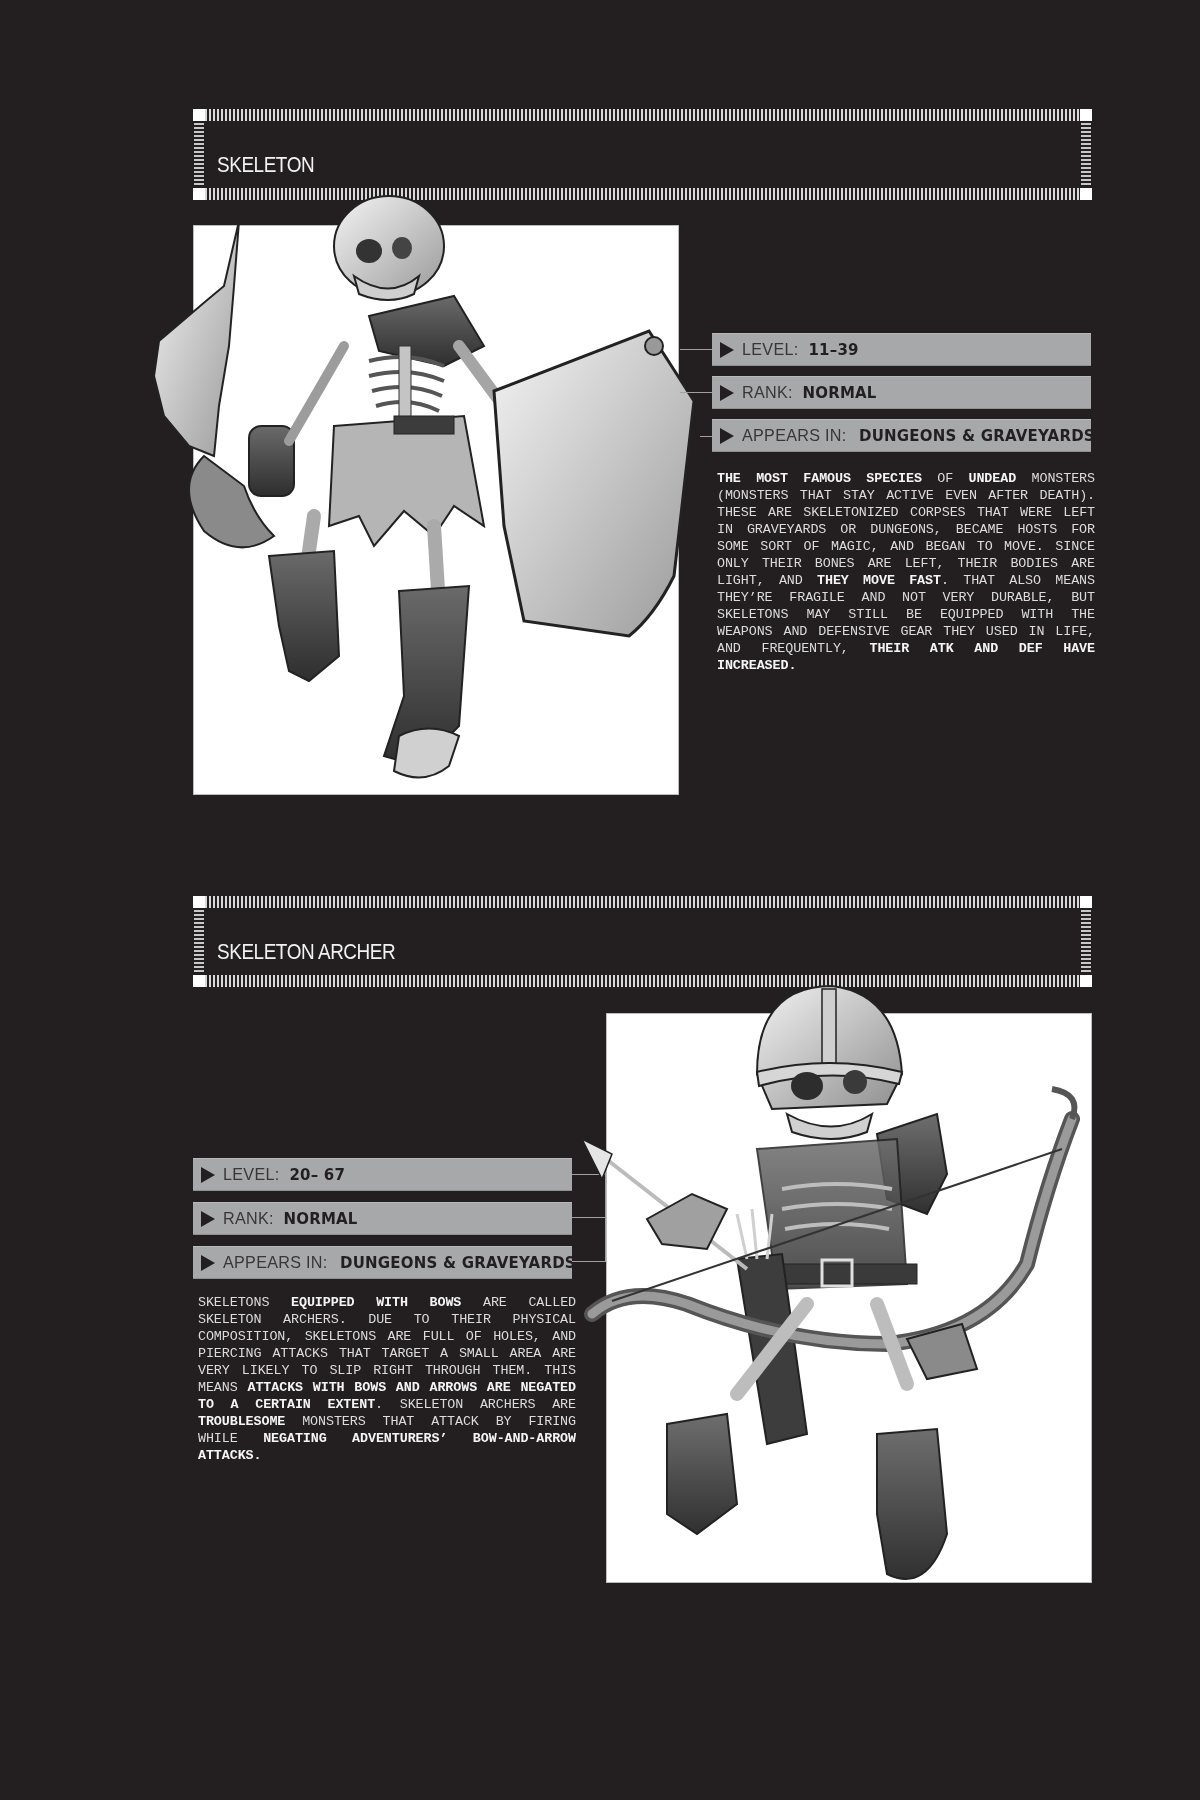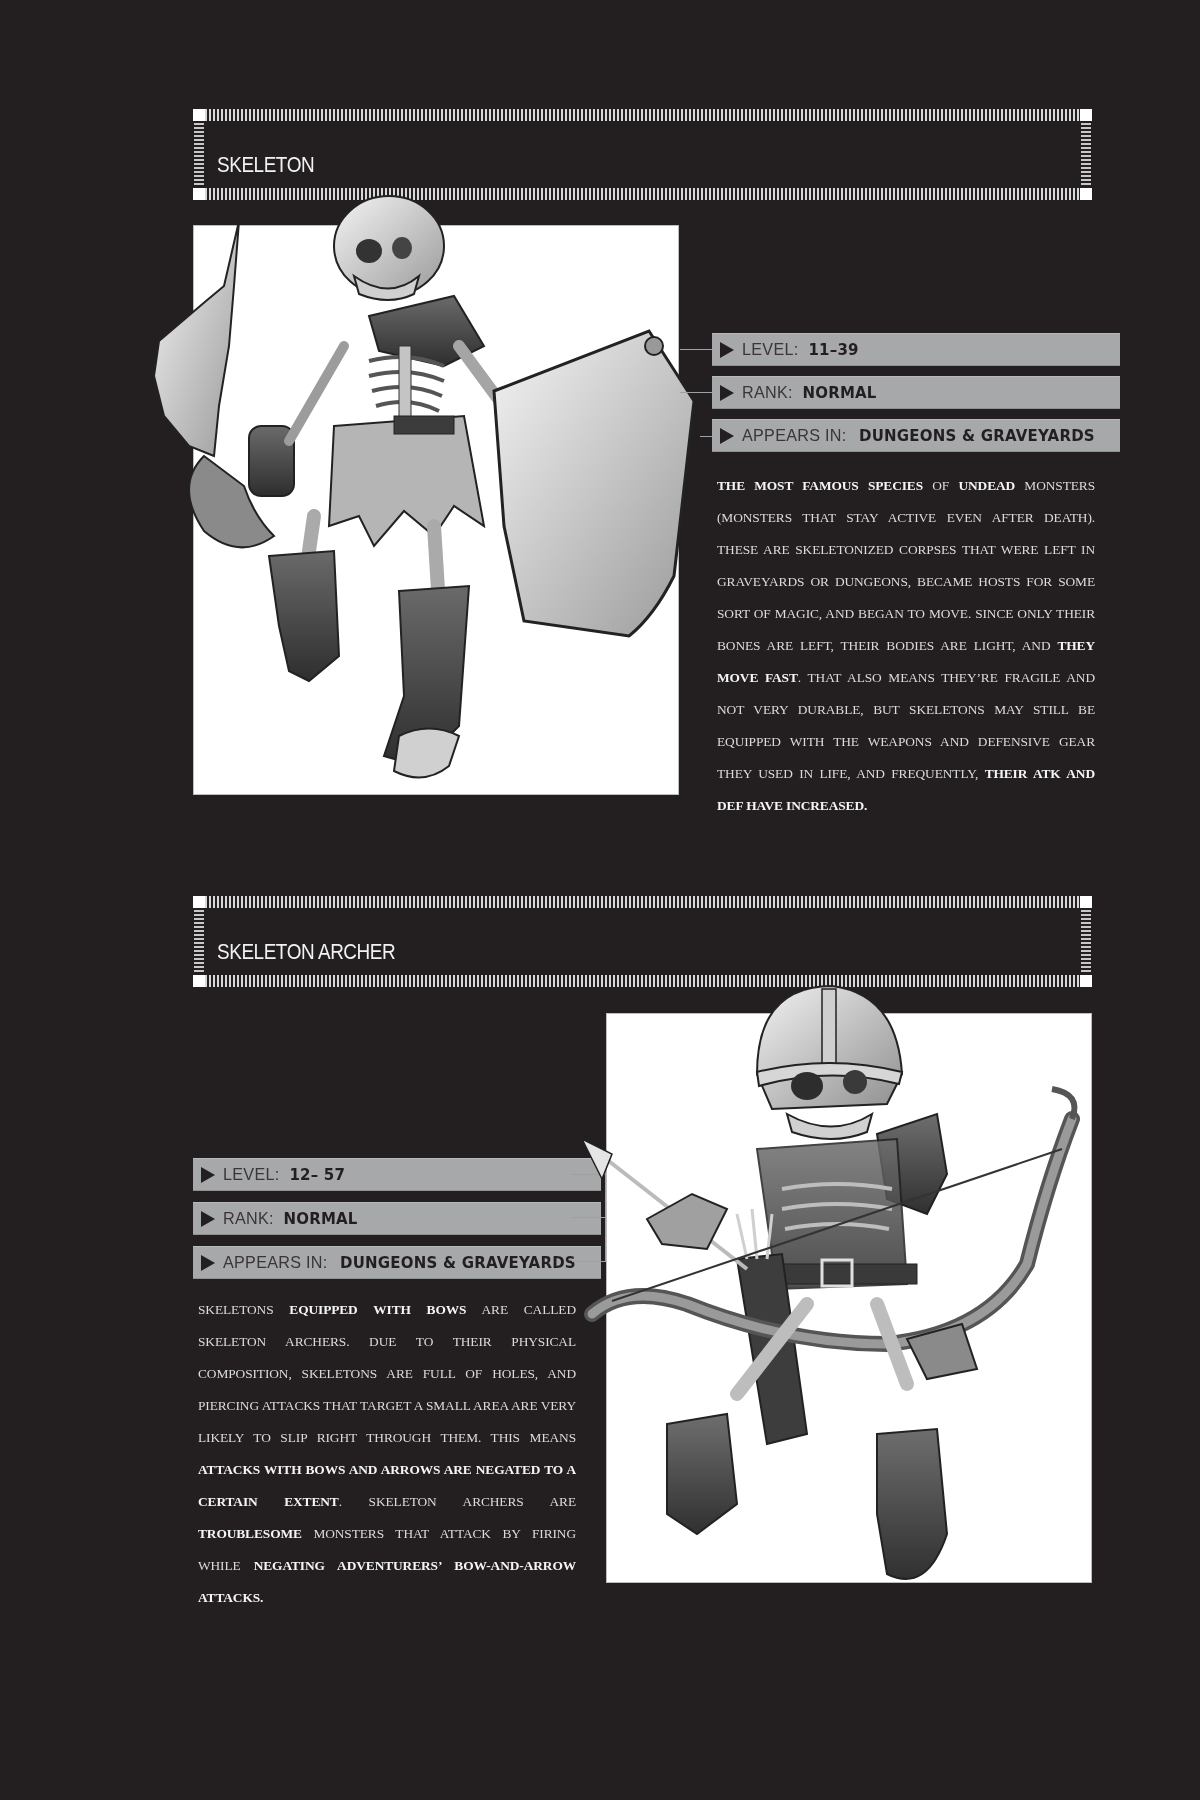--- a/index.html
+++ b/index.html
@@ -34,21 +34,21 @@
 
   
   .illus {
     position: absolute; background: #ffffff;
     border: 1px solid #bdbdbd; box-sizing: border-box; overflow: visible;
   }
   .illus svg { position: absolute; left: 0; top: 0; overflow: visible; }
 
   
   .stat {
-    position: absolute; height: 33px; width: 408px;
+    position: absolute; height: 33px; width: 379px;
     background: #a7a8aa;
     border-top: 1px solid #b8b9bb; border-bottom: 1px solid #8e8f91;
     box-sizing: border-box;
     display: flex; align-items: center;
     color: #231f20; white-space: nowrap;
   }
   .stat .tri {
     width: 0; height: 0; margin-left: 8px; margin-right: 8px;
     border-top: 8px solid transparent; border-bottom: 8px solid transparent;
     border-left: 14px solid #231f20;
@@ -60,22 +60,22 @@
   }
   .stat .val {
     font-family: "DejaVu Sans", sans-serif; font-weight: bold;
     font-size: 15px; margin-left: 7px; color: #231f20; letter-spacing: 0.2px;
   }
   .conn { position: absolute; height: 1px; background: #a0a0a0; }
 
   
   .desc {
     position: absolute; width: 378px;
-    font-family: Liberation Serif, serif;
-    font-size: 13.4px; line-height: 32px;
+    font-family: Liberation Mono, monospace;
+    font-size: 13.4px; line-height: 17px;
     color: #dcdcdc; text-align: justify;
     letter-spacing: -0.1px;
   }
   .desc b { color: #f5f5f5; font-weight: bold; }
 </style>
 </head>
 <body>
 
 <div class="hdr" style="top:109px;">
   <div class="corner" style="left:0;top:0;"></div>
@@ -171,21 +171,21 @@
   <div class="bar top"></div>
   <div class="bar bot"></div>
   <div class="side" style="left:1px;"></div>
   <div class="side" style="right:1px;"></div>
   <div class="title">SKELETON ARCHER</div>
 </div>
 
 <div class="stat" style="left:193px;top:1158px;">
   <span class="tri"></span>
   <span class="lbl">LEVEL:</span>
-  <span class="val">12– 57</span>
+  <span class="val">20– 67</span>
 </div>
 <div class="stat" style="left:193px;top:1202px;">
   <span class="tri"></span>
   <span class="lbl">RANK:</span>
   <span class="val">NORMAL</span>
 </div>
 <div class="stat" style="left:193px;top:1246px;">
   <span class="tri"></span>
   <span class="lbl">APPEARS IN:</span>
   <span class="val">DUNGEONS &amp; GRAVEYARDS</span>

